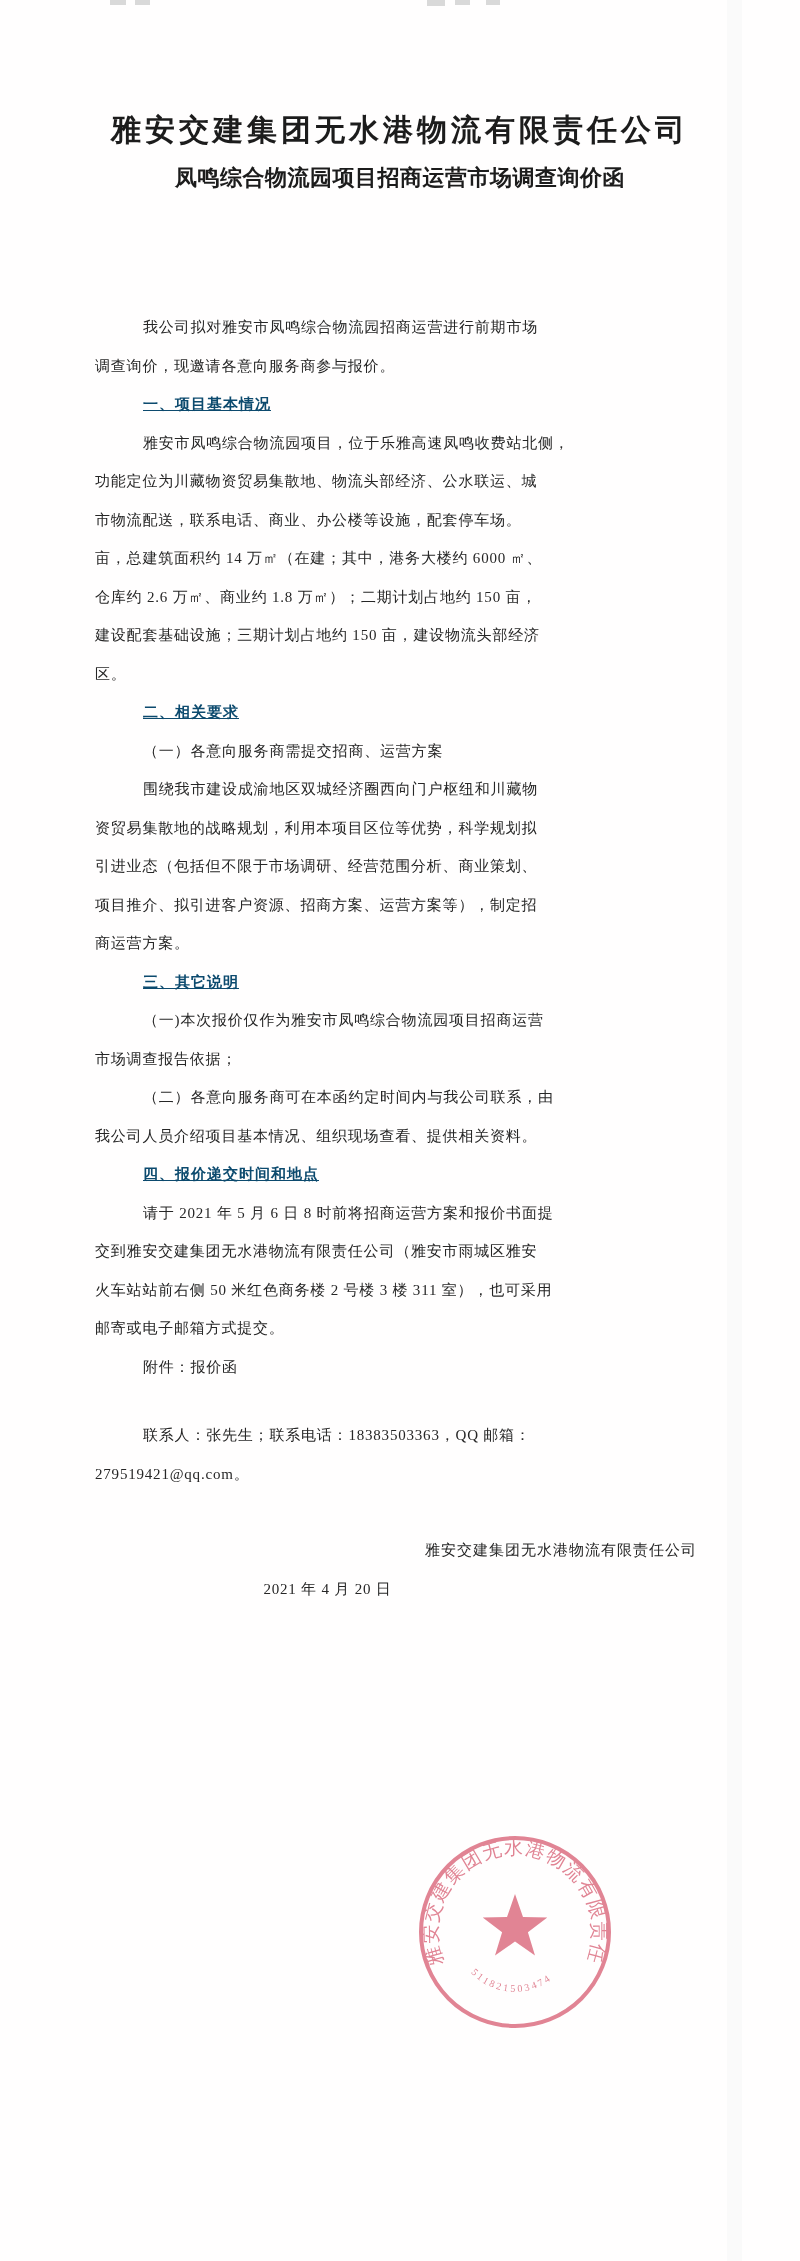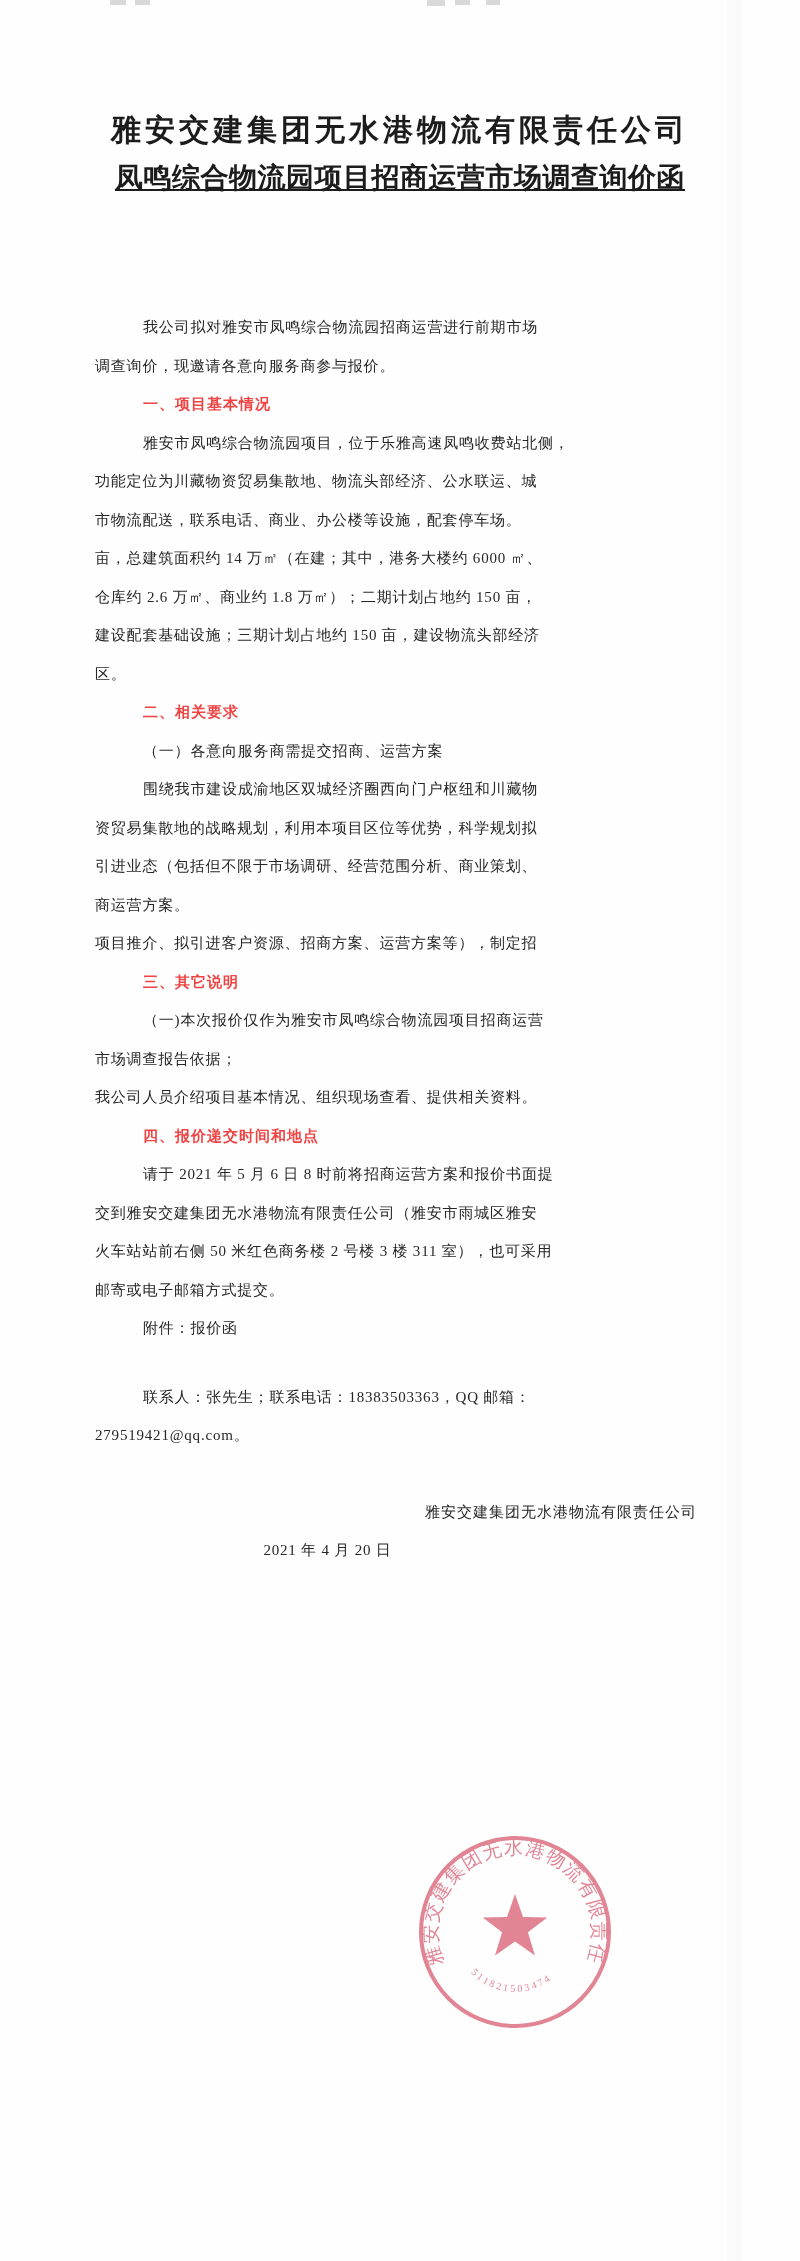--- a/index.html
+++ b/index.html
@@ -17,34 +17,35 @@
     position:absolute;top:0;left:727px;width:15px;height:2261px;
     background:#fafafa;
   }
   .artifact{position:absolute;background:#d9d9d9;}
 
   .title-block{
     position:absolute;top:106px;left:0;width:800px;
     text-align:center;font-weight:bold;color:#1c1c1c;
   }
   .title-line1{font-size:30px;line-height:48px;letter-spacing:4px;}
-  .title-line2{font-size:28px;line-height:48px;letter-spacing:0.5px;text-decoration:underline;}
+  .title-line2{font-size:22px;line-height:48px;letter-spacing:0.5px;}
 
   .content{
     position:absolute;left:95px;top:308px;width:618px;
     font-size:15px;line-height:38.5px;letter-spacing:0.8px;
     white-space:nowrap;
   }
   .line{height:38.5px;}
   .ind{text-indent:48px;}
   .h{
     font-weight:bold;
     font-family:"Liberation Sans","DejaVu Sans",sans-serif;
-    color:#ef4444;
+    color:#0c4a6e;
     letter-spacing:1px;
+    text-decoration:underline;
   }
   .gap-big{margin-top:277px;}
   .gap-contact{margin-top:30px;}
   .gap-sign{margin-top:38px;}
   .sign-company{text-align:right;padding-right:16px;letter-spacing:1px;}
   .sign-date{text-align:center;padding-right:153px;}
 
   .seal{
     position:absolute;left:417px;top:1834px;width:196px;height:196px;
     opacity:0.72;
@@ -85,29 +86,30 @@
     <div class="line">仓库约 2.6 万㎡、商业约 1.8 万㎡）；二期计划占地约 150 亩，</div>
     <div class="line">建设配套基础设施；三期计划占地约 150 亩，建设物流头部经济</div>
     <div class="line">区。</div>
 
     <div class="line ind h">二、相关要求</div>
     <div class="line ind">（一）各意向服务商需提交招商、运营方案</div>
 
     <div class="line ind">围绕我市建设成渝地区双城经济圈西向门户枢纽和川藏物</div>
     <div class="line">资贸易集散地的战略规划，利用本项目区位等优势，科学规划拟</div>
     <div class="line">引进业态（包括但不限于市场调研、经营范围分析、商业策划、</div>
+    <div class="line">项目推介、拟引进客户资源、招商方案、运营方案等），制定招</div>
     <div class="line">商运营方案。</div>
-    <div class="line">项目推介、拟引进客户资源、招商方案、运营方案等），制定招</div>
 
 
     <div class="line ind h">三、其它说明</div>
 
     <div class="line ind">（一)本次报价仅作为雅安市凤鸣综合物流园项目招商运营</div>
     <div class="line">市场调查报告依据；</div>
 
+    <div class="line ind">（二）各意向服务商可在本函约定时间内与我公司联系，由</div>
     <div class="line">我公司人员介绍项目基本情况、组织现场查看、提供相关资料。</div>
 
     <div class="line ind h">四、报价递交时间和地点</div>
 
     <div class="line ind">请于 2021 年 5 月 6 日 8 时前将招商运营方案和报价书面提</div>
     <div class="line">交到雅安交建集团无水港物流有限责任公司（雅安市雨城区雅安</div>
     <div class="line">火车站站前右侧 50 米红色商务楼 2 号楼 3 楼 311 室），也可采用</div>
     <div class="line">邮寄或电子邮箱方式提交。</div>
 
     <div class="line ind">附件：报价函</div>

